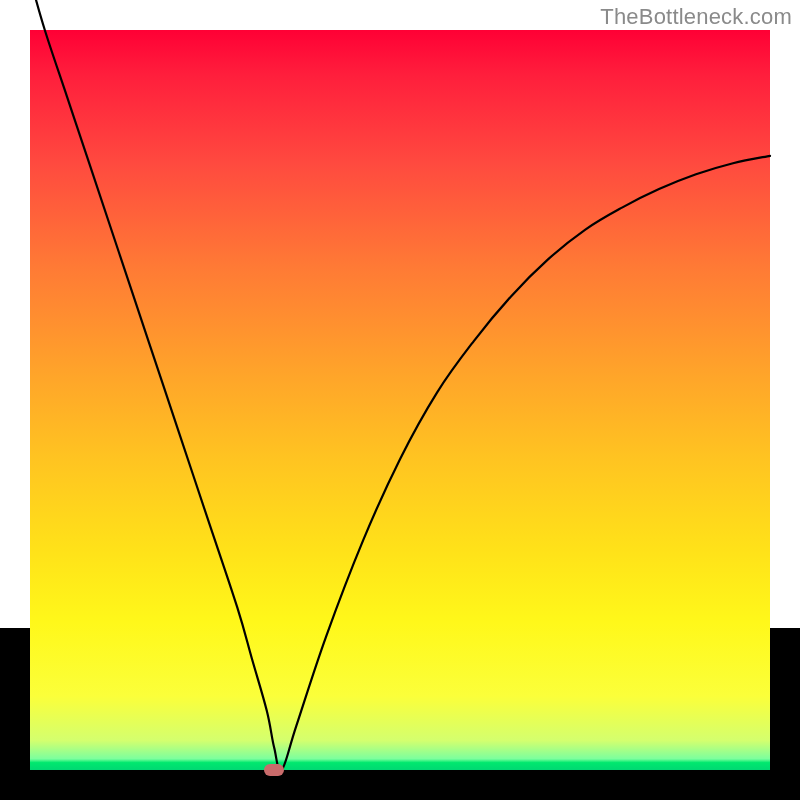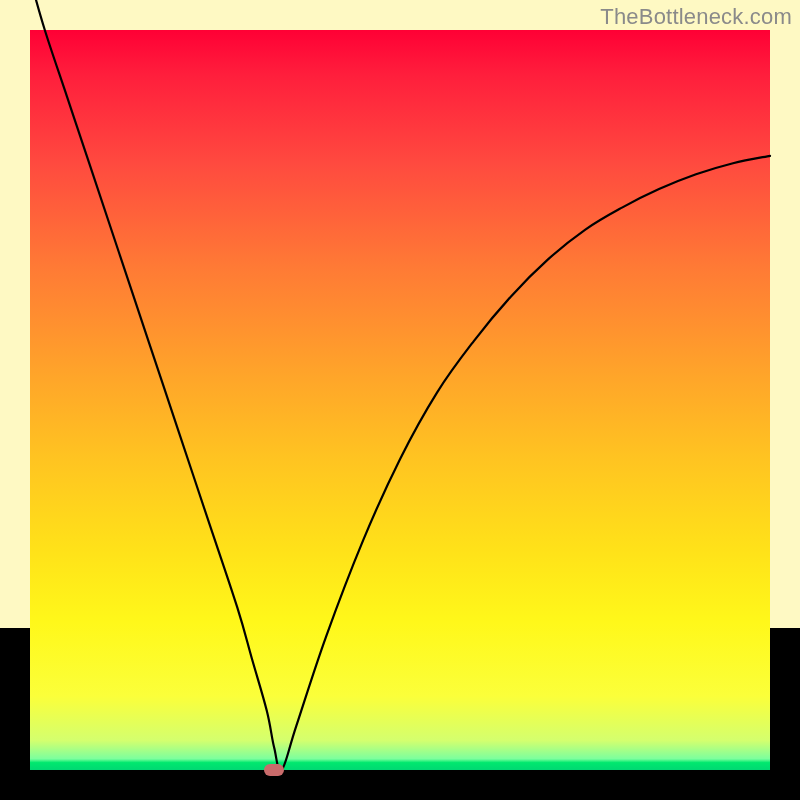--- a/index.html
+++ b/index.html
@@ -8,21 +8,21 @@
     width: 800px;
     height: 800px;
     overflow: hidden;
     font-family: Arial, Helvetica, sans-serif;
     background: #000;
   }
   .frame {
     position: relative;
     width: 800px;
     height: 628px;
-    background: #fef9c3;
+    background: #ffffff;
   }
   .plot-area {
     position: absolute;
     left: 30px;
     top: 30px;
     width: 740px;
     height: 740px;
     
     background: linear-gradient(
       to bottom,

